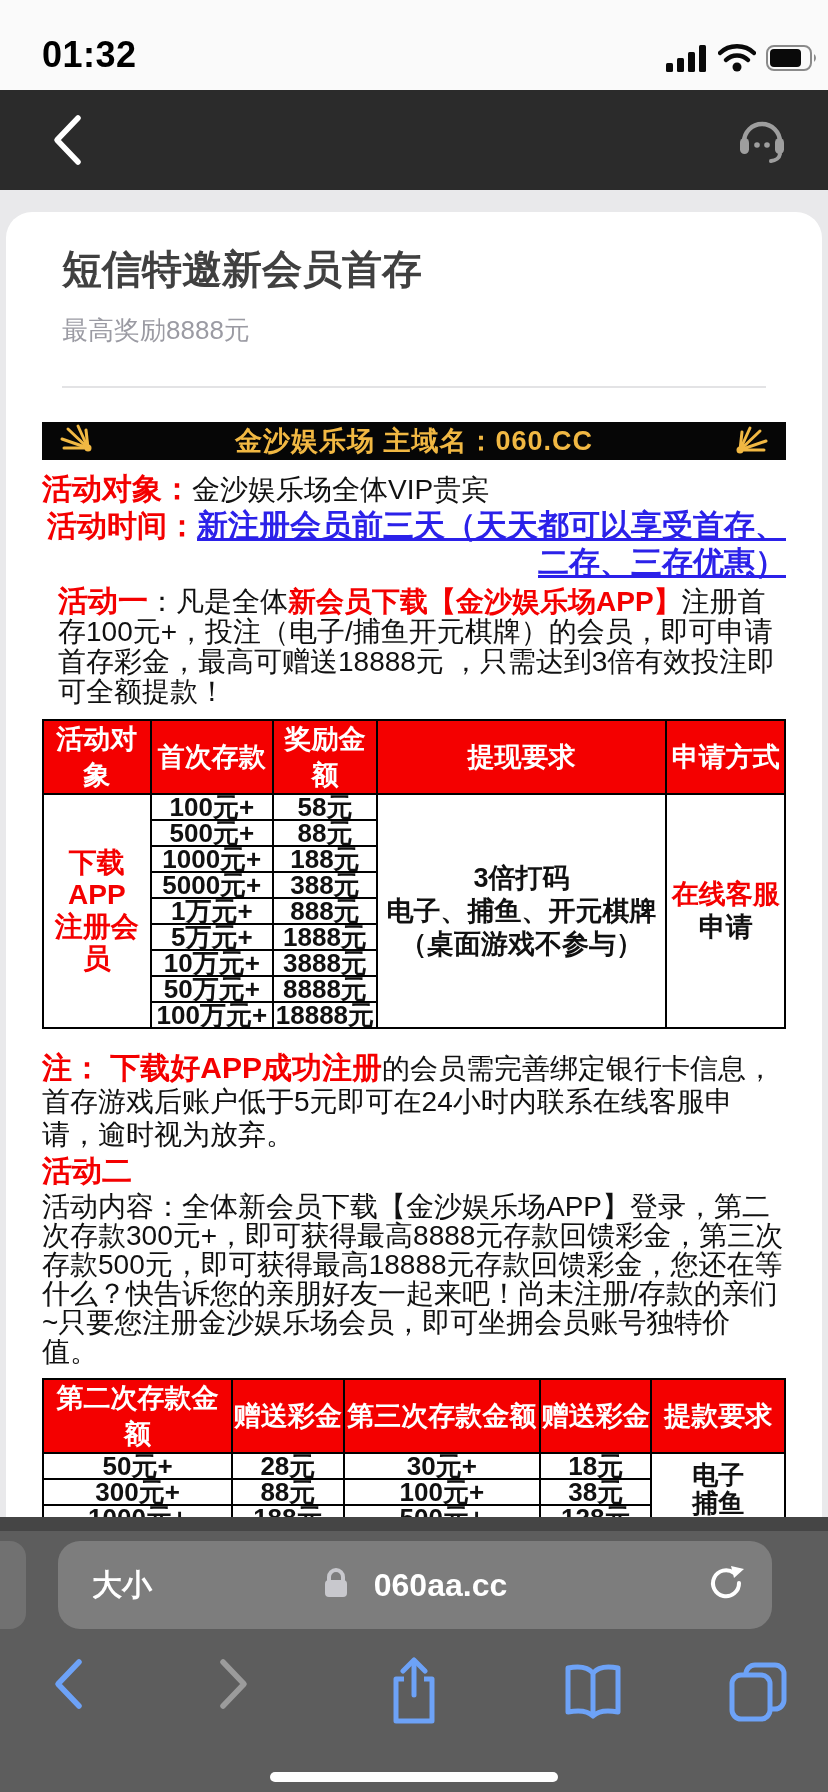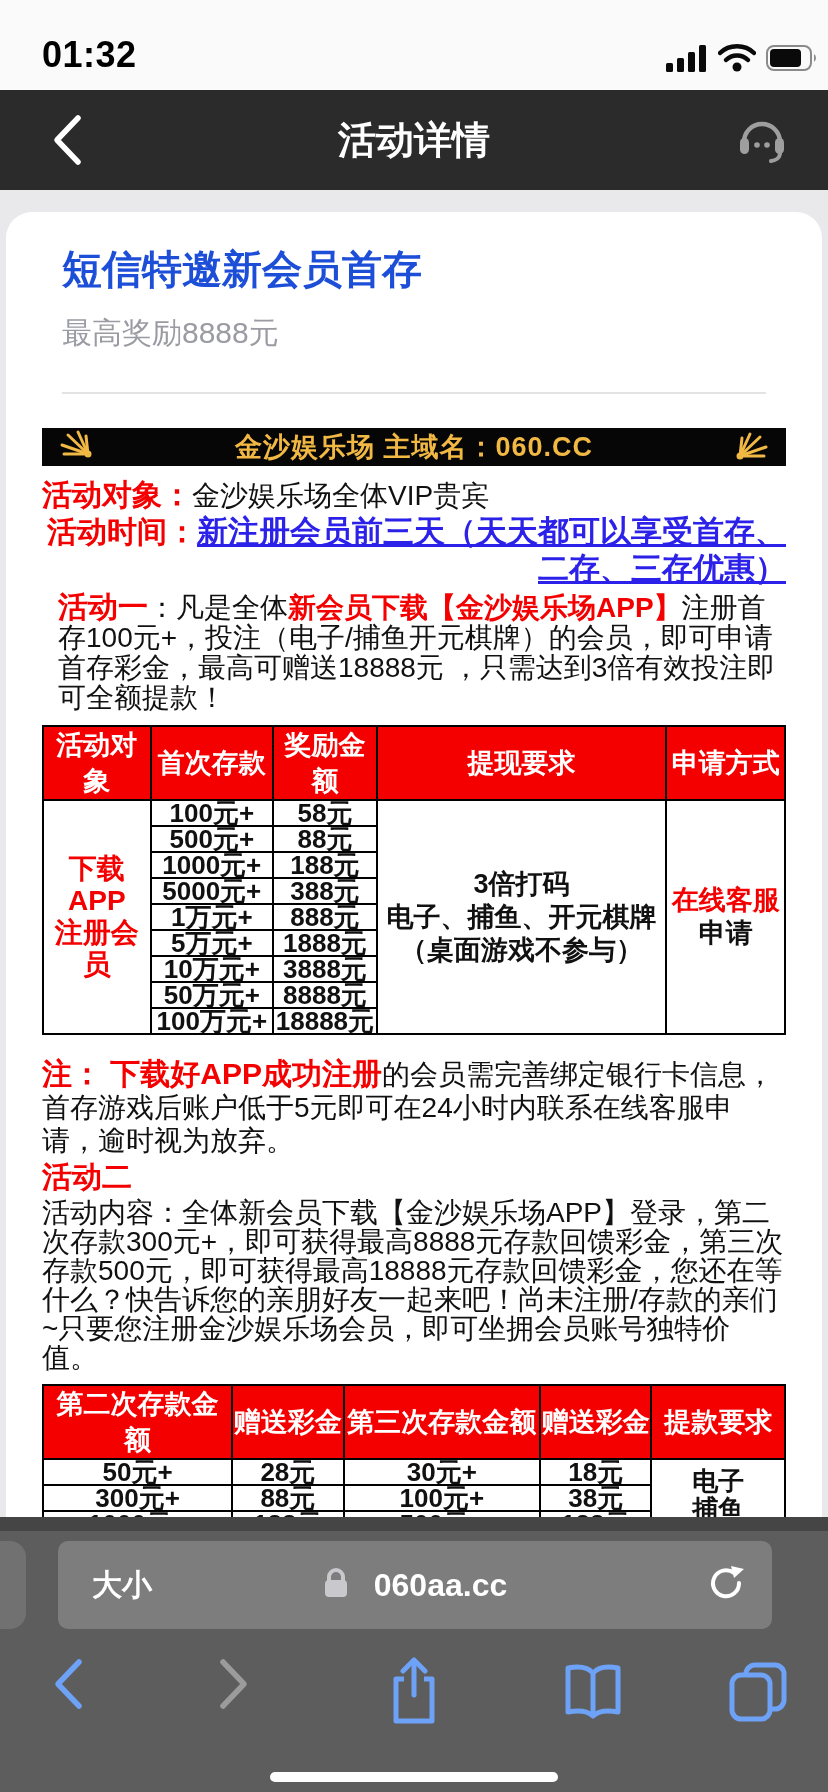--- a/index.html
+++ b/index.html
@@ -16,22 +16,22 @@
   
   .nav-header { height:100px; background:#2b2b2b; position:relative;
     display:flex; align-items:center; justify-content:center; }
   .nav-title { color:#fff; font-size:38px; font-weight:700; }
   .nav-back { position:absolute; left:52px; top:50%; transform:translateY(-50%);
     width:44px; height:56px; display:flex; align-items:center; }
   .nav-service { position:absolute; right:40px; top:50%; transform:translateY(-50%); }
   
   .card { margin:22px 6px 0; background:#fff; border-radius:26px;
     padding:30px 36px 10px; min-height:1300px; }
-  .page-title { font-size:40px; font-weight:800; color:#1d4ed8; padding:0 20px; }
-  .page-subtitle { font-size:30px; color:#9b9ba3; margin-top:16px; padding:0 20px; }
+  .page-title { font-size:40px; font-weight:800; color:#404040; padding:0 20px; }
+  .page-subtitle { font-size:26px; color:#9b9ba3; margin-top:16px; padding:0 20px; }
   .divider { border-top:2px solid #e3e3e5; margin:38px 20px 34px; }
   
   .banner { height:38px; background:#060606; display:flex; align-items:center;
     justify-content:space-between; padding:0 16px; margin-bottom:12px; }
   .banner-text { color:#f1b843; font-size:27px; font-weight:700; letter-spacing:1px; }
   
   .line { font-size:28px; line-height:33px; }
   .red-label { color:#f40000; font-weight:800; font-size:30px; }
   .red-strong { color:#f40000; font-weight:700; }
   .blue-strong { color:#2b21e9; font-weight:800; font-size:31px; text-decoration:underline; }
@@ -53,21 +53,21 @@
   .t2 col:nth-child(5){width:18%}
   .member-cell div { color:#f40000; font-weight:800; font-size:28px; line-height:32px; }
   .withdraw-cell div { font-size:27px; line-height:33px; }
   .apply-cell div { font-size:27px; line-height:33px; }
   .apply-cell .red { color:#f40000; }
   .req-cell div { font-size:26px; font-weight:700; line-height:28px; }
   
   .toolbar { position:absolute; left:0; right:0; bottom:0; height:275px; background:#5d5d5d; }
   .toolbar-topband { height:14px; background:#454545; }
   .addr-pill { position:absolute; left:58px; right:56px; top:24px; height:88px;
-    background:#7d7d7d; border-radius:10px; display:flex; align-items:center; }
+    background:#7d7d7d; border-radius:22px; display:flex; align-items:center; }
   .tab-edge { position:absolute; left:0; top:24px; width:26px; height:88px;
     background:#717171; border-radius:0 16px 16px 0; }
   .font-btn { position:absolute; left:34px; color:#fff; font-size:30px; font-weight:600; }
   .url-wrap { margin:0 auto; display:flex; align-items:center; gap:25px; }
   .url-text { color:#fff; font-size:32px; font-weight:600; }
   .reload-btn { position:absolute; right:26px; }
   .nav-row { position:absolute; left:0; right:0; top:140px; height:80px; }
   .nav-row .btn { position:absolute; top:0; }
   .home-indicator { position:absolute; left:50%; transform:translateX(-50%);
     bottom:10px; width:288px; height:10px; border-radius:5px; background:#fff; }
@@ -102,21 +102,20 @@
     </span>
   </div>
 </div>
 
 <div class="nav-header">
   <span class="nav-back">
     <svg width="30" height="52" viewBox="0 0 30 52">
       <polyline points="26,4 5,26 26,48" stroke="#fff" stroke-width="5.5" fill="none" stroke-linecap="round" stroke-linejoin="round"></polyline>
     </svg>
   </span>
-  <span class="nav-title">活动详情</span>
   <span class="nav-service">
     <svg width="52" height="52" viewBox="0 0 52 52">
       <path d="M8 30 a18 18 0 0 1 36 0" stroke="#9e9e9e" stroke-width="4.5" fill="none" stroke-linecap="round"></path>
       <rect x="4" y="26" width="9" height="16" rx="4.5" fill="#9e9e9e"></rect>
       <rect x="39" y="26" width="9" height="16" rx="4.5" fill="#9e9e9e"></rect>
       <circle cx="21" cy="33" r="2.8" fill="#9e9e9e"></circle>
       <circle cx="31" cy="33" r="2.8" fill="#9e9e9e"></circle>
       <path d="M44 42 a10 8 0 0 1 -9 7" stroke="#9e9e9e" stroke-width="4" fill="none" stroke-linecap="round"></path>
     </svg>
   </span>

